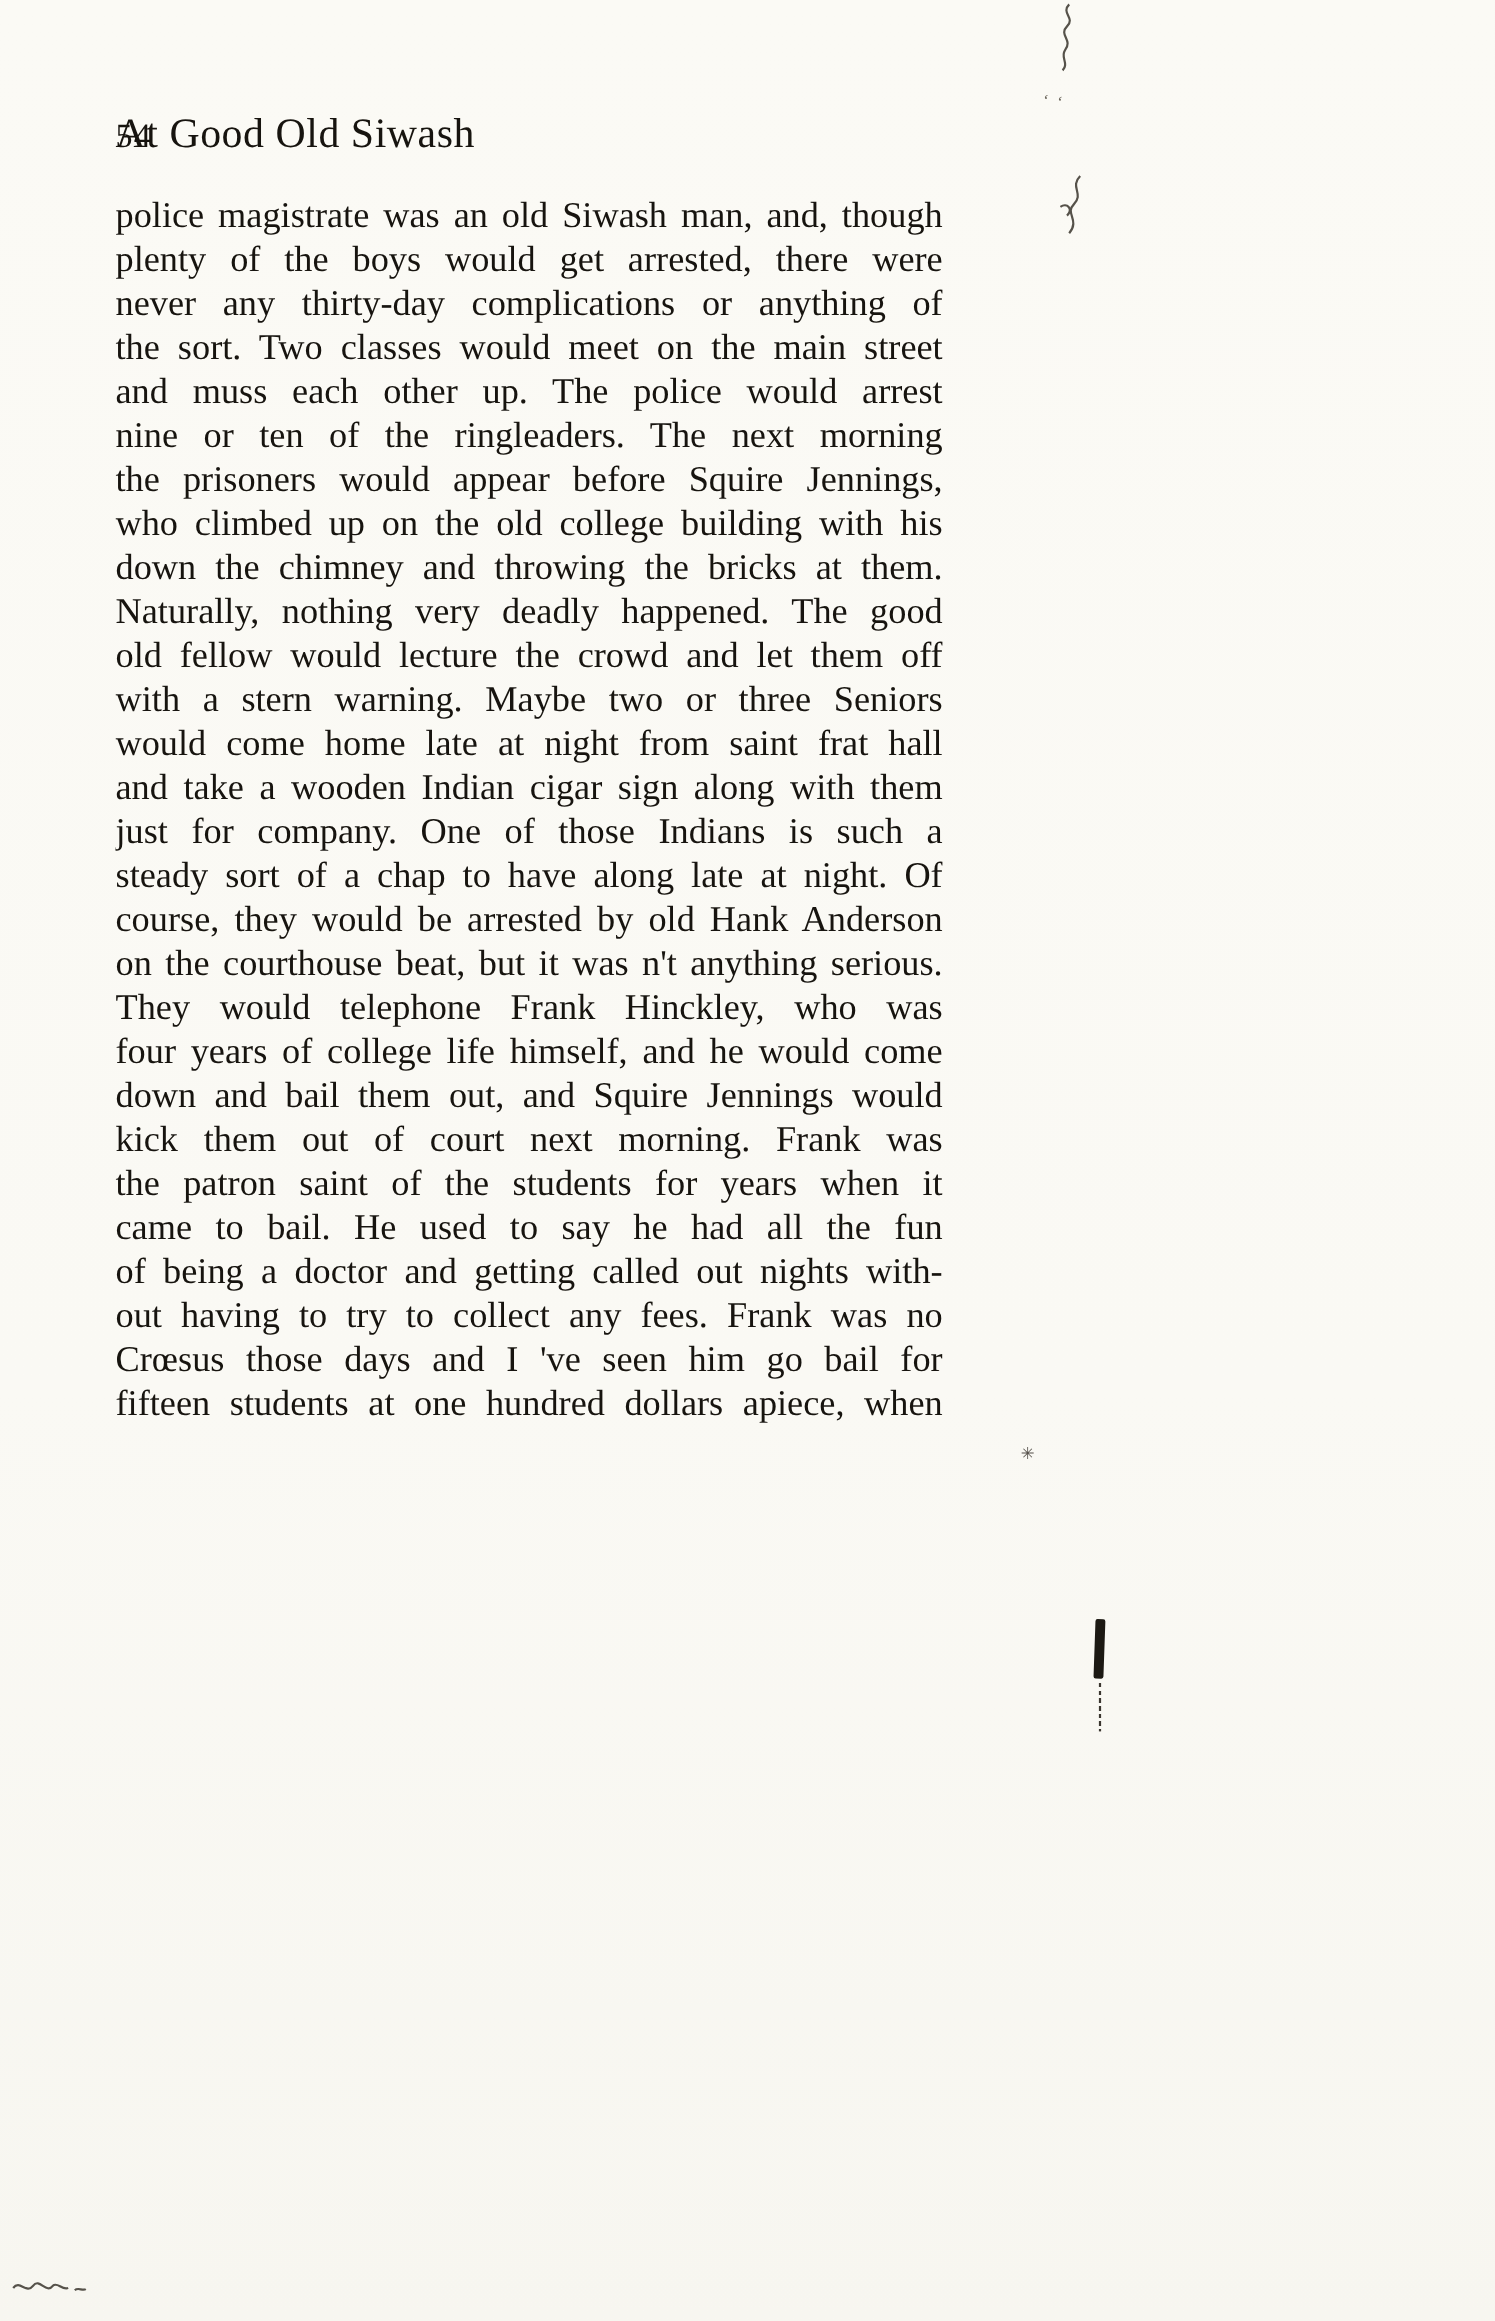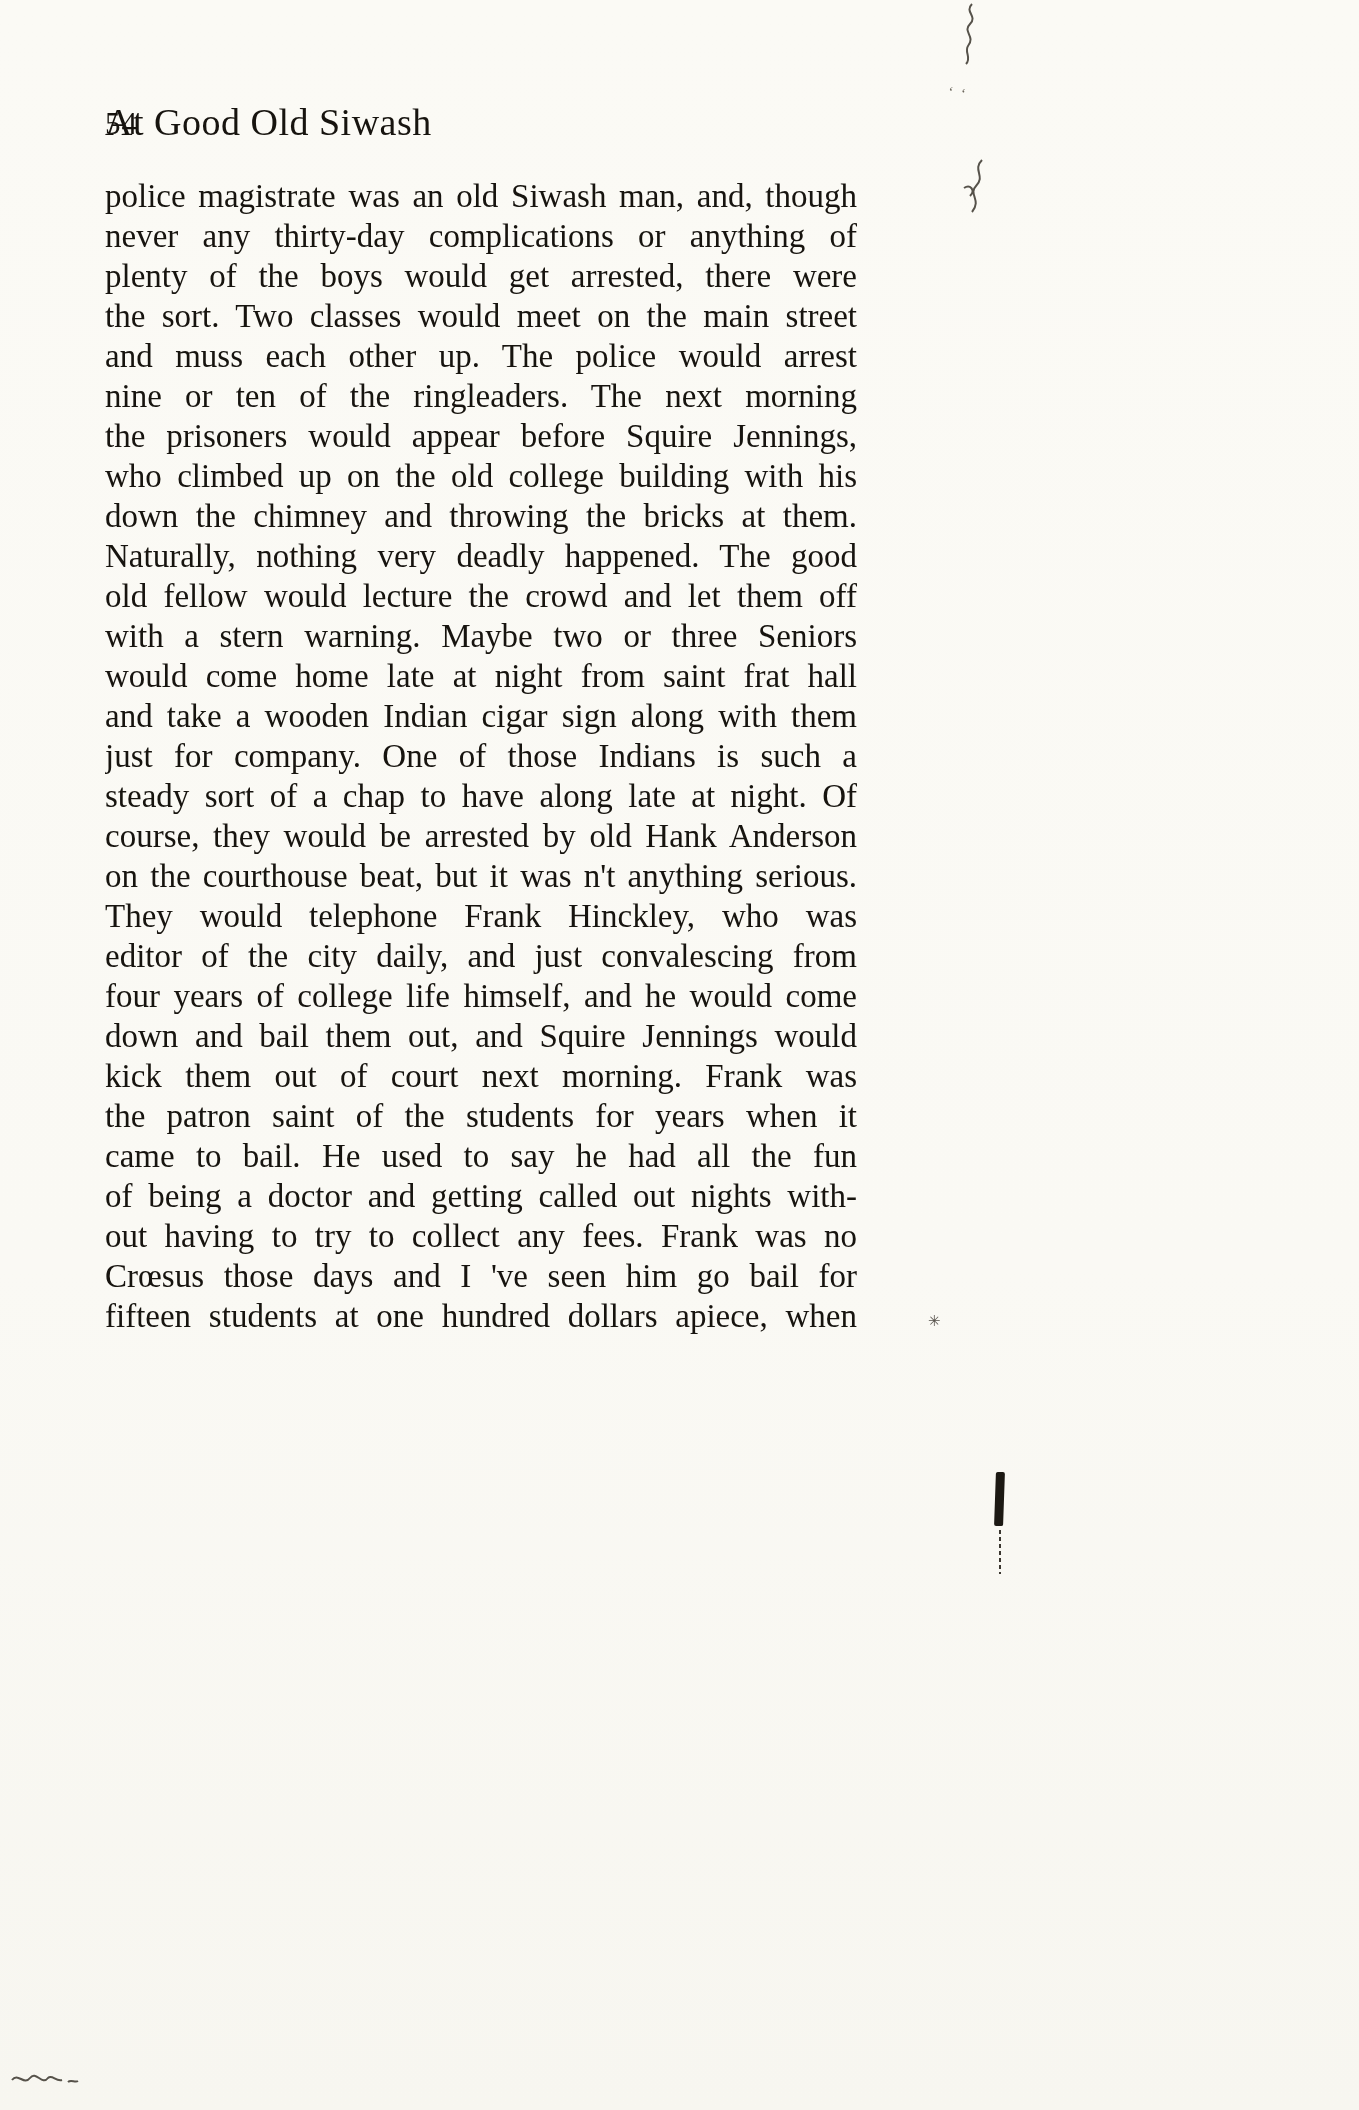--- a/index.html
+++ b/index.html
@@ -92,39 +92,38 @@
 
 <div class="page">
 
   <div class="header">
     <div class="page-number">54</div>
     <div class="book-title">At Good Old Siwash</div>
   </div>
 
   <div class="body-text">
       <div class="line">police magistrate was an old Siwash man, and, though</div>
+      <div class="line">plenty of the boys would get arrested, there were</div>
       <div class="line">never any thirty-day complications or anything of</div>
-      <div class="line">plenty of the boys would get arrested, there were</div>
       <div class="line">the sort.  Two classes would meet on the main street</div>
       <div class="line">and muss each other up.  The police would arrest</div>
       <div class="line">nine or ten of the ringleaders.  The next morning</div>
       <div class="line">the prisoners would appear before Squire Jennings,</div>
       <div class="line">who climbed up on the old college building with his</div>
       <div class="line">down the chimney and throwing the bricks at them.</div>
       <div class="line">Naturally, nothing very deadly happened.  The good</div>
       <div class="line">old fellow would lecture the crowd and let them off</div>
       <div class="line">with a stern warning.  Maybe two or three Seniors</div>
       <div class="line">would come home late at night from saint frat hall</div>
       <div class="line">and take a wooden Indian cigar sign along with them</div>
       <div class="line">just for company.  One of those Indians is such a</div>
       <div class="line">steady sort of a chap to have along late at night.  Of</div>
       <div class="line">course, they would be arrested by old Hank Anderson</div>
       <div class="line">on the courthouse beat, but it was n't anything serious.</div>
       <div class="line">They would telephone Frank Hinckley, who was</div>
-      <div class="line">editor of the city daily, and just convalescing from</div>
       <div class="line">four years of college life himself, and he would come</div>
       <div class="line">down and bail them out, and Squire Jennings would</div>
       <div class="line">kick them out of court next morning.  Frank was</div>
       <div class="line">the patron saint of the students for years when it</div>
       <div class="line">came to bail.  He used to say he had all the fun</div>
       <div class="line">of being a doctor and getting called out nights with-</div>
       <div class="line">out having to try to collect any fees.  Frank was no</div>
       <div class="line">Crœsus those days and I 've seen him go bail for</div>
       <div class="line">fifteen students at one hundred dollars apiece, when</div>
     </div>

